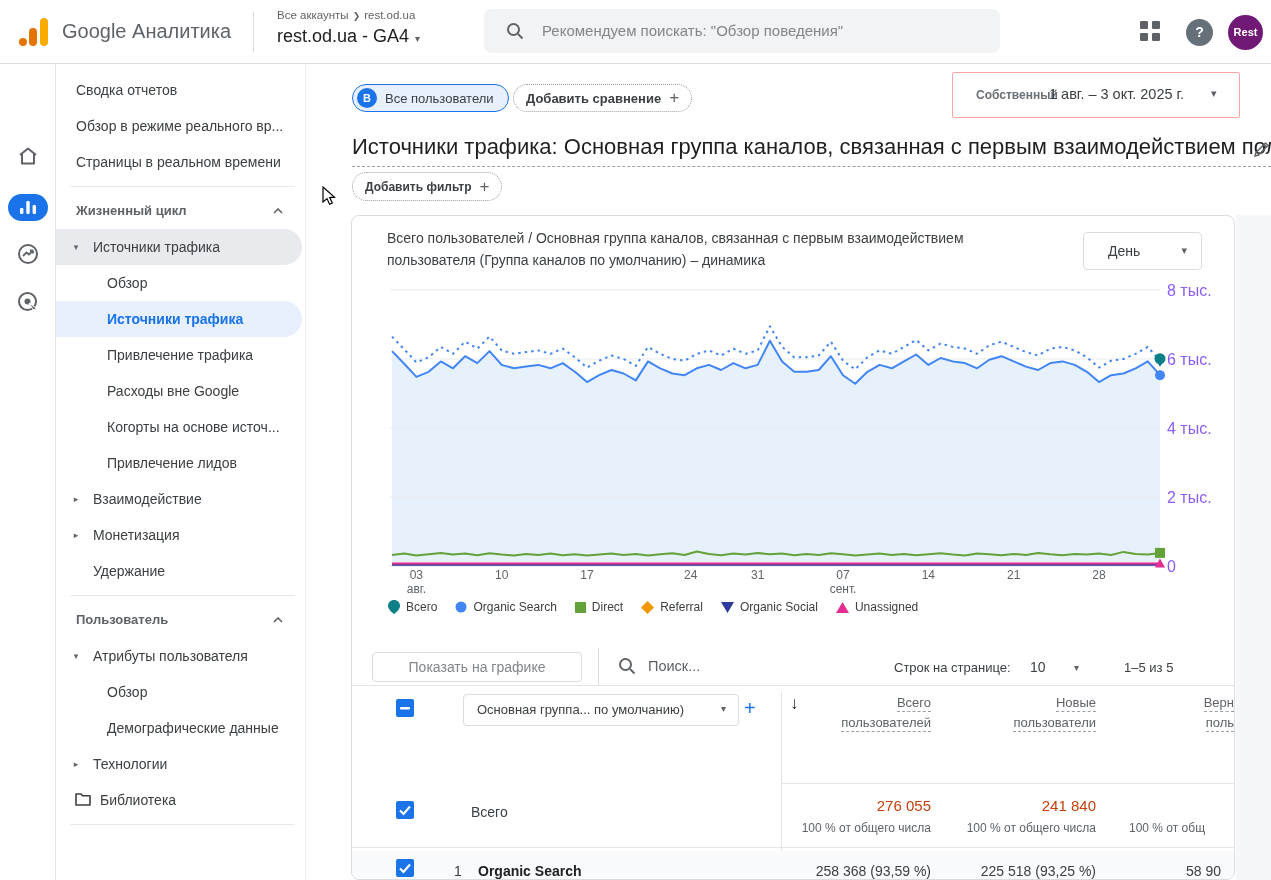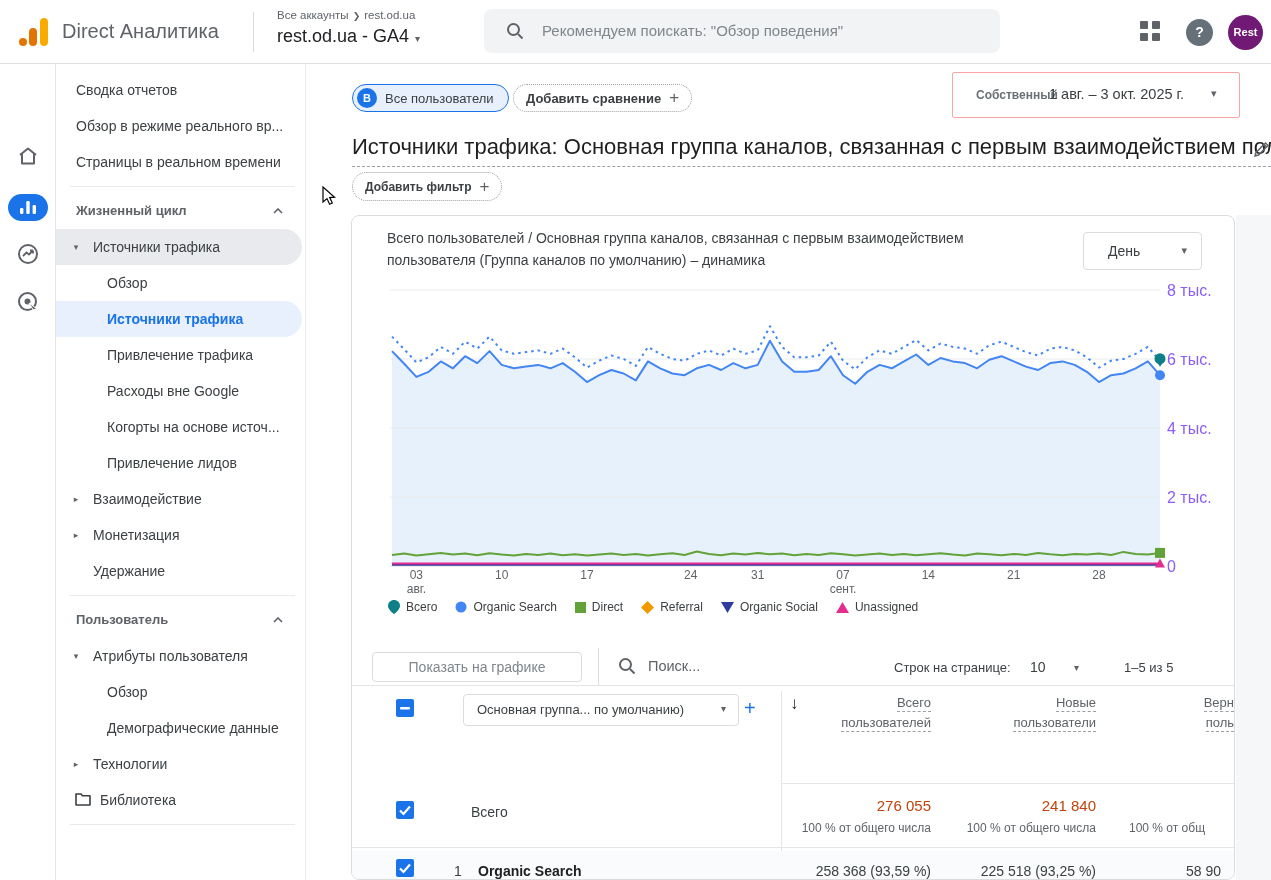--- a/index.html
+++ b/index.html
@@ -107,21 +107,21 @@
 <body>
 
 <div class="header">
   <span class="ga-logo">
     <svg width="34" height="32" viewBox="0 0 34 32">
       <circle cx="7" cy="26" r="4" fill="#e37400"></circle>
       <rect x="13" y="12" width="8" height="18" rx="4" fill="#e37400"></rect>
       <rect x="24" y="2" width="8" height="28" rx="4" fill="#f9ab00"></rect>
     </svg>
   </span>
-  <span class="product-name">Direct Аналитика</span>
+  <span class="product-name">Google Аналитика</span>
   <span class="hdr-vdiv"></span>
   <div class="crumb">
     <span>Все аккаунты</span><span class="sep">❯</span><span>rest.od.ua</span>
   </div>
   <div class="property">
     <span>rest.od.ua - GA4</span><span class="dd">▾</span>
   </div>
   <div class="searchbar">
     <span class="search-ic">
       <svg width="18" height="18" viewBox="0 0 18 18">

